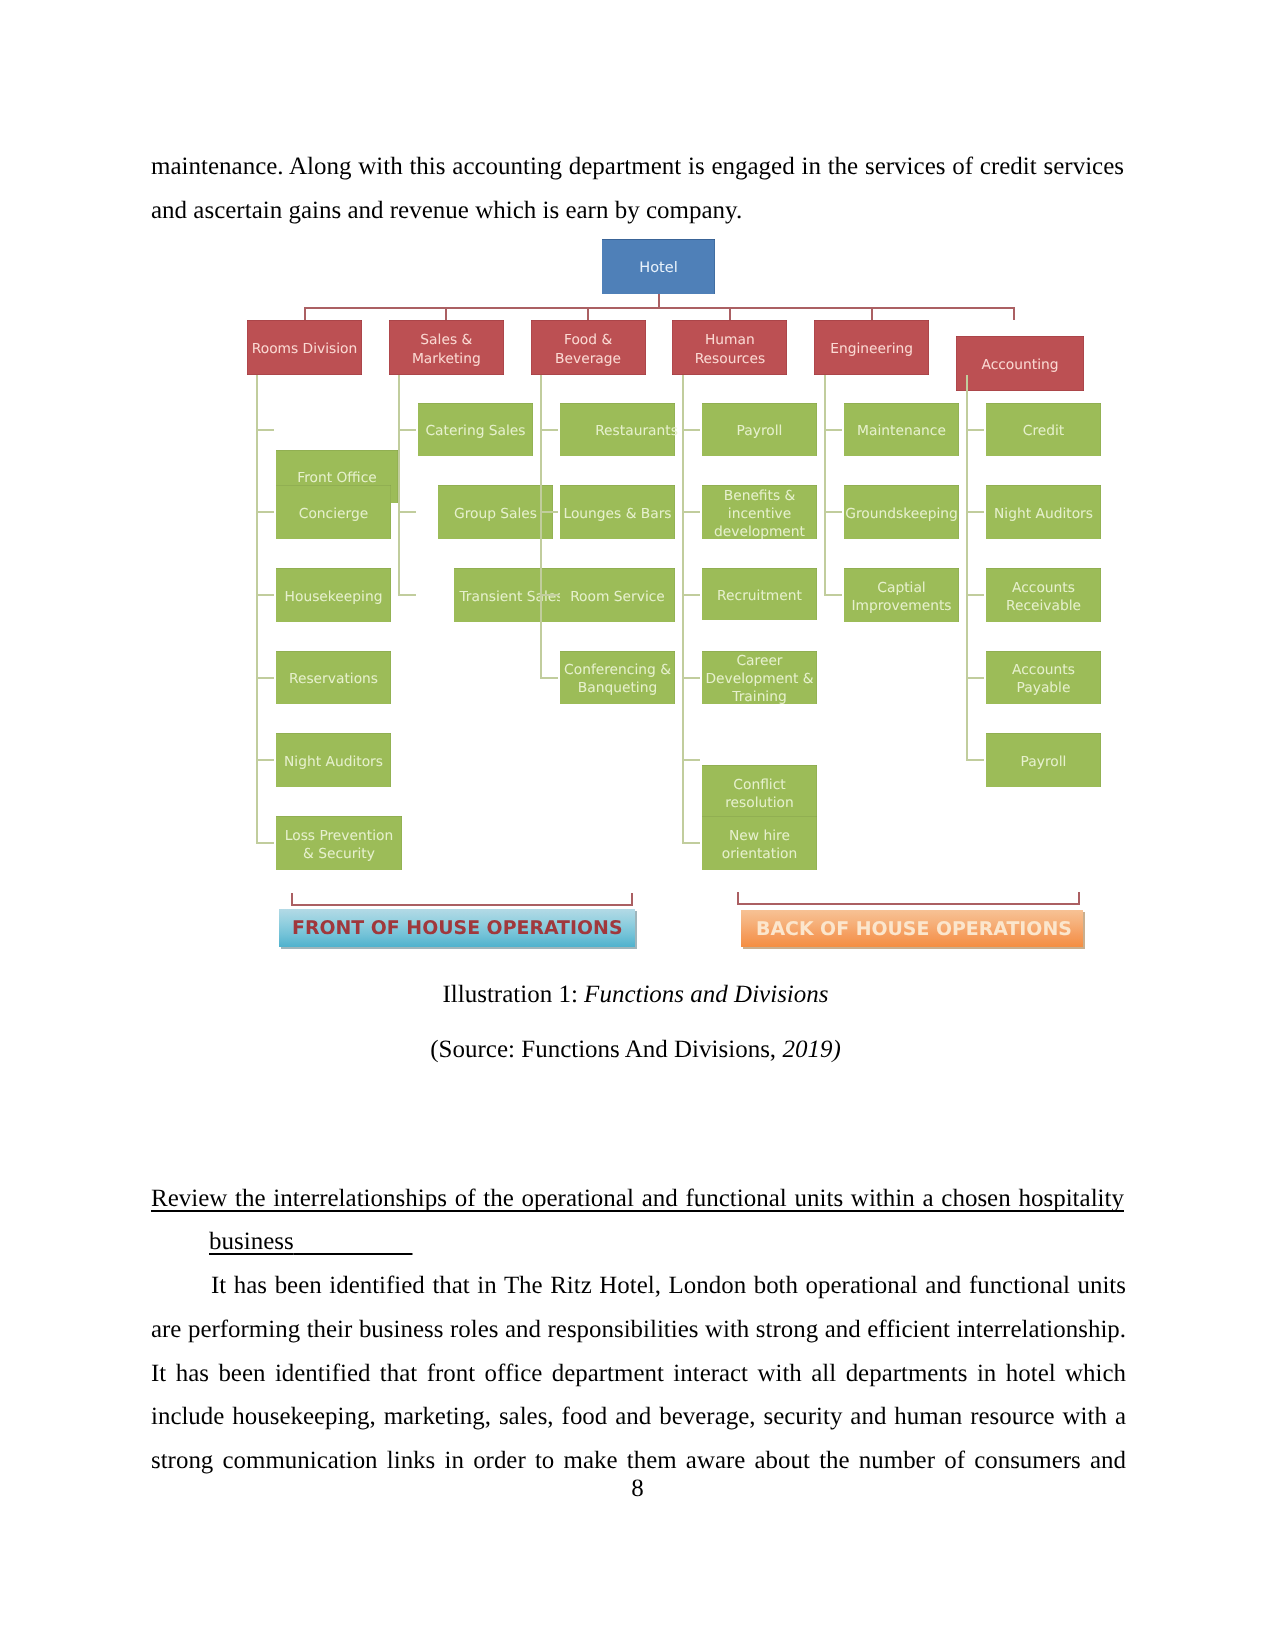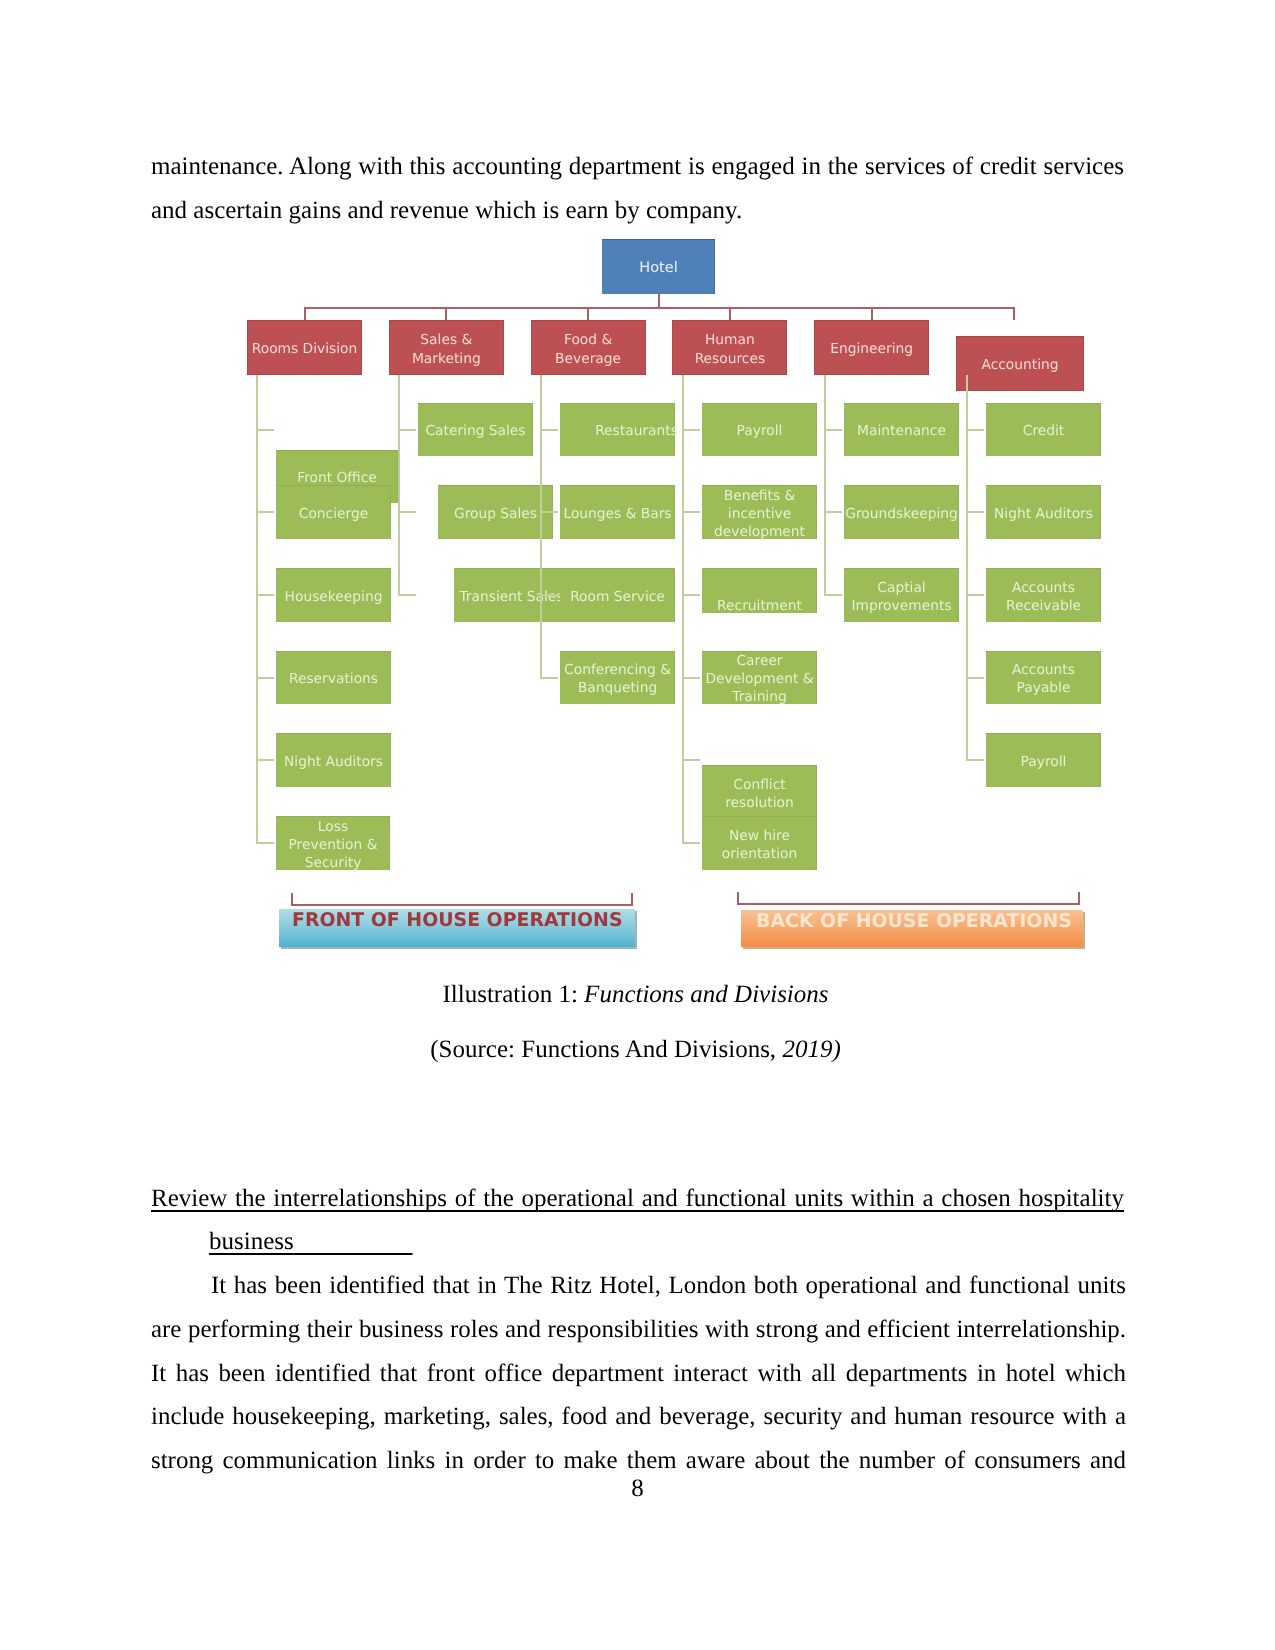--- a/index.html
+++ b/index.html
@@ -42,21 +42,21 @@
         box-shadow:inset 0 1px 0 0 rgba(120,35,45,0.25),inset -1px 0 0 0 rgba(120,35,45,0.22),
                    inset 0 -1px 0 0 rgba(120,35,45,0.22),inset 1px 0 0 0 rgba(120,35,45,0.18);}
   .unit{background:#9cbc58;font-size:13.8px;line-height:18px;
         box-shadow:inset 0 1px 0 0 rgba(120,145,70,0.3),inset -1px 0 0 0 rgba(120,145,70,0.22);}
   .rline{position:absolute;background:#ab6063;}
   .gline{position:absolute;background:#c1cd9d;}
 
   
   .bracket{position:absolute;border:2.2px solid #ab5f62;border-top:none;
            box-sizing:border-box;}
-  .gbar{position:absolute;display:flex;white-space:nowrap;
+  .gbar{position:absolute;display:flex;align-items:center;white-space:nowrap;
         font-family:"DejaVu Sans",sans-serif;font-weight:bold;
         font-size:18.9px;box-sizing:border-box;}
   #gbar-front{background:linear-gradient(180deg,#b4dae6 0%,#96d1e0 32%,#75c3d8 66%,#4fb2cd 100%);
               color:#a0383c;box-shadow:2px 2px 0 0 rgba(40,90,105,0.45);}
   #gbar-back{background:linear-gradient(180deg,#f7c295 0%,#f6b27d 32%,#f59c5c 70%,#f48e42 100%);
              color:#fbe6cd;box-shadow:2px 2px 0 0 rgba(150,95,30,0.5);}
 </style>
 </head>
 <body>
 
@@ -89,21 +89,21 @@
       </div>
 <div class="gline" style="left:256px;top:676.5px;width:18px;height:2px;"></div>
 <div class="cbox unit" style="left:276px;top:650.7px;width:115px;height:53.6px;">
         <span>Reservations</span>
       </div>
 <div class="gline" style="left:256px;top:759.0999999999999px;width:18px;height:2px;"></div>
 <div class="cbox unit" style="left:276px;top:733.3px;width:115px;height:53.6px;">
         <span>Night Auditors</span>
       </div>
 <div class="gline" style="left:256px;top:841.8px;width:18px;height:2px;"></div>
-<div class="cbox unit" style="left:276px;top:816.0px;width:114px;height:53.6px;">
+<div class="cbox unit" style="left:276px;top:816.0px;width:126px;height:53.6px;">
         <span>Loss Prevention &amp; Security</span>
       </div>
 <div class="rline" style="left:445.3px;top:307.0px;width:2px;height:13.0px;"></div>
 <div class="cbox division" style="left:388.8px;top:320.0px;width:115px;height:55.0px;">
         <span>Sales &amp; Marketing</span>
       </div>
 <div class="gline" style="left:398px;top:375.0px;width:2px;height:219.79999999999995px;"></div>
 <div class="gline" style="left:398px;top:428.5px;width:18px;height:2px;"></div>
 <div class="cbox unit" style="left:418px;top:402.7px;width:115px;height:53.6px;">
         <span>Catering Sales</span>
@@ -144,21 +144,21 @@
 <div class="gline" style="left:682px;top:375.0px;width:2px;height:467.79999999999995px;"></div>
 <div class="gline" style="left:682px;top:428.5px;width:18px;height:2px;"></div>
 <div class="cbox unit" style="left:702px;top:402.7px;width:115px;height:53.6px;">
         <span>Payroll</span>
       </div>
 <div class="gline" style="left:682px;top:511.19999999999993px;width:18px;height:2px;"></div>
 <div class="cbox unit" style="left:702px;top:485.4px;width:115px;height:53.6px;">
         <span>Benefits &amp; incentive development</span>
       </div>
 <div class="gline" style="left:682px;top:593.8px;width:18px;height:2px;"></div>
-<div class="cbox unit" style="left:702px;top:568.0px;width:115px;height:45px;align-items:flex-end;">
+<div class="cbox unit" style="left:702px;top:568.0px;width:115px;height:52px;">
         <span>Recruitment</span>
       </div>
 <div class="gline" style="left:682px;top:676.5px;width:18px;height:2px;"></div>
 <div class="cbox unit" style="left:702px;top:650.7px;width:115px;height:53.6px;">
         <span>Career Development  &amp; Training</span>
       </div>
 <div class="gline" style="left:682px;top:759.0999999999999px;width:18px;height:2px;"></div>
 <div class="cbox unit" style="left:702px;top:733.3px;width:115px;height:53.6px;margin-top:32px;">
         <span>Conflict resolution</span>
       </div>

